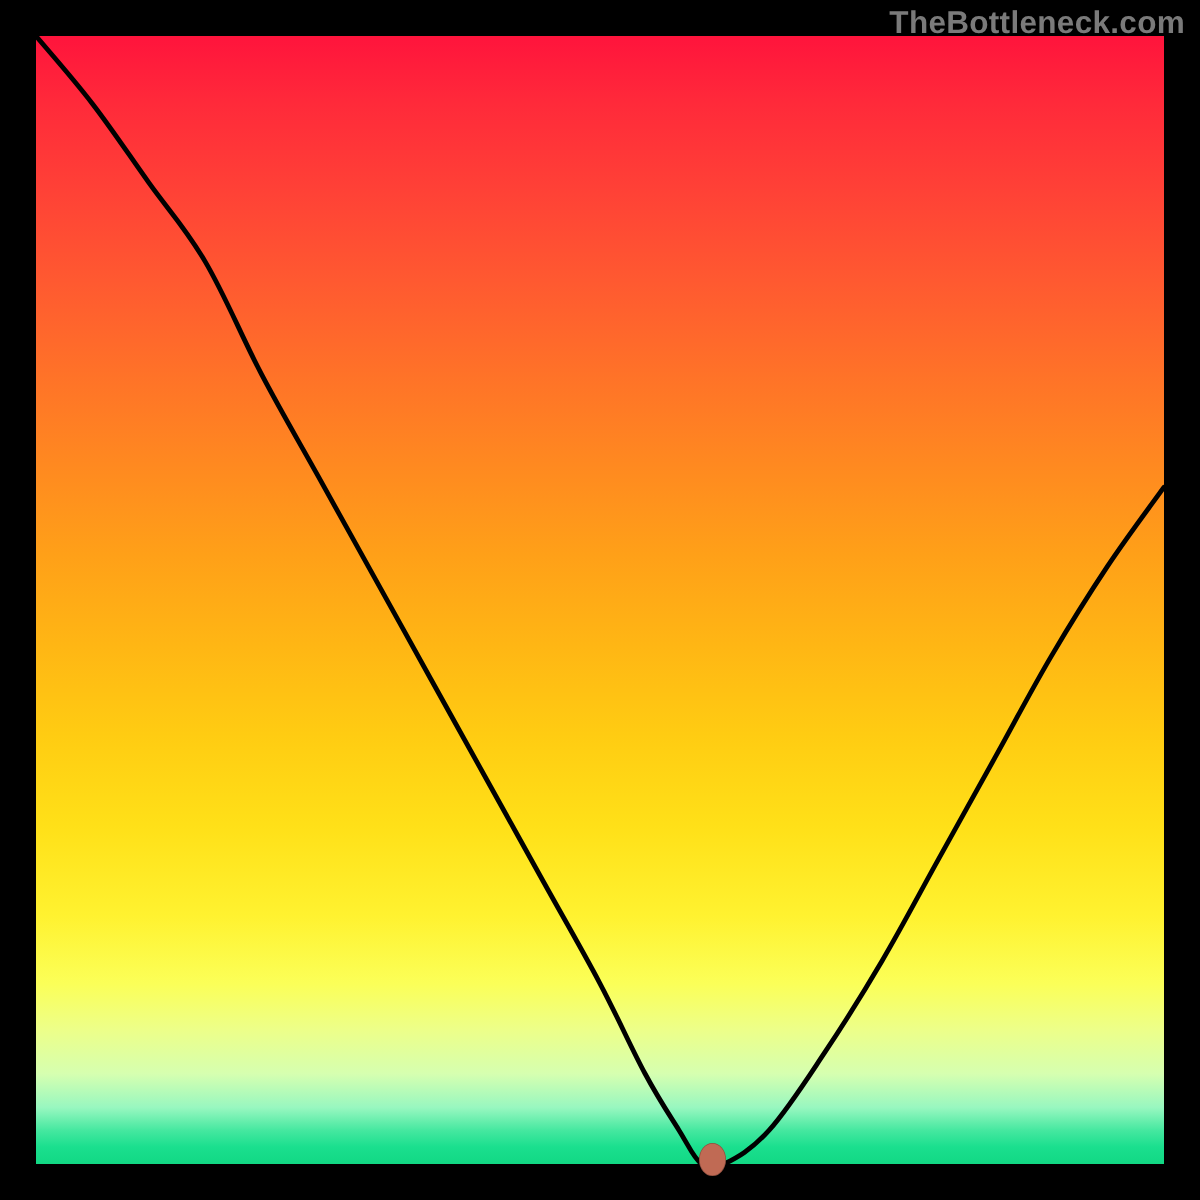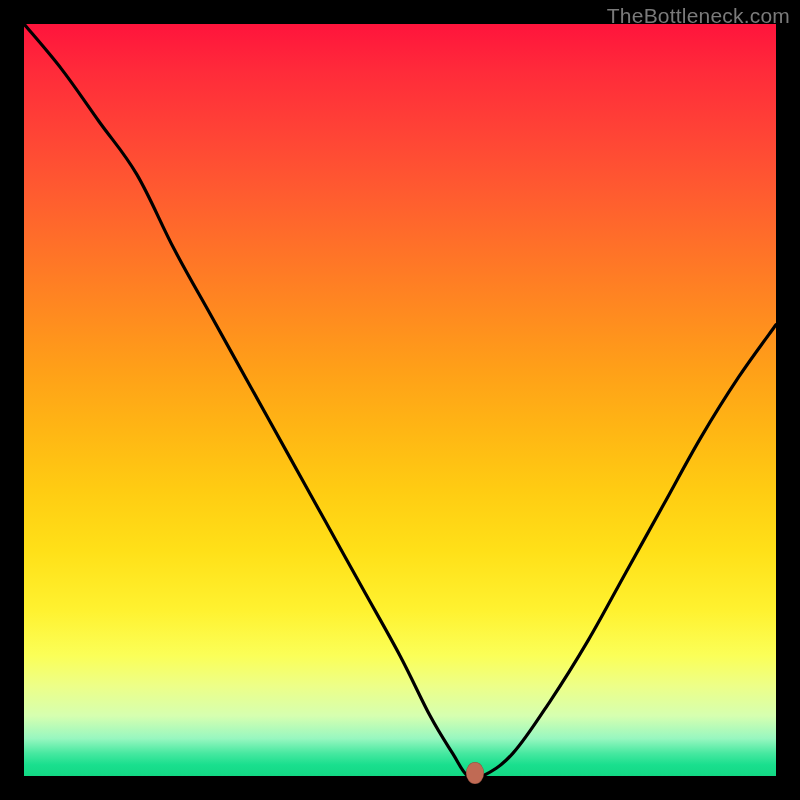--- a/index.html
+++ b/index.html
@@ -45,21 +45,21 @@
       #46e8a0 97%,
       #1adf8e 98.5%,
       #12d884 100%
     );
   }
   .watermark {
     position: absolute;
     top: 4px;
     right: 10px;
     font-size: 21px;
-    font-weight: 400;
+    font-weight: 700;
     color: #7a7a7a;
     letter-spacing: 0.2px;
     user-select: none;
   }
   svg.curve {
     position: absolute;
     left: 0;
     top: 0;
     width: 752px;
     height: 752px;

